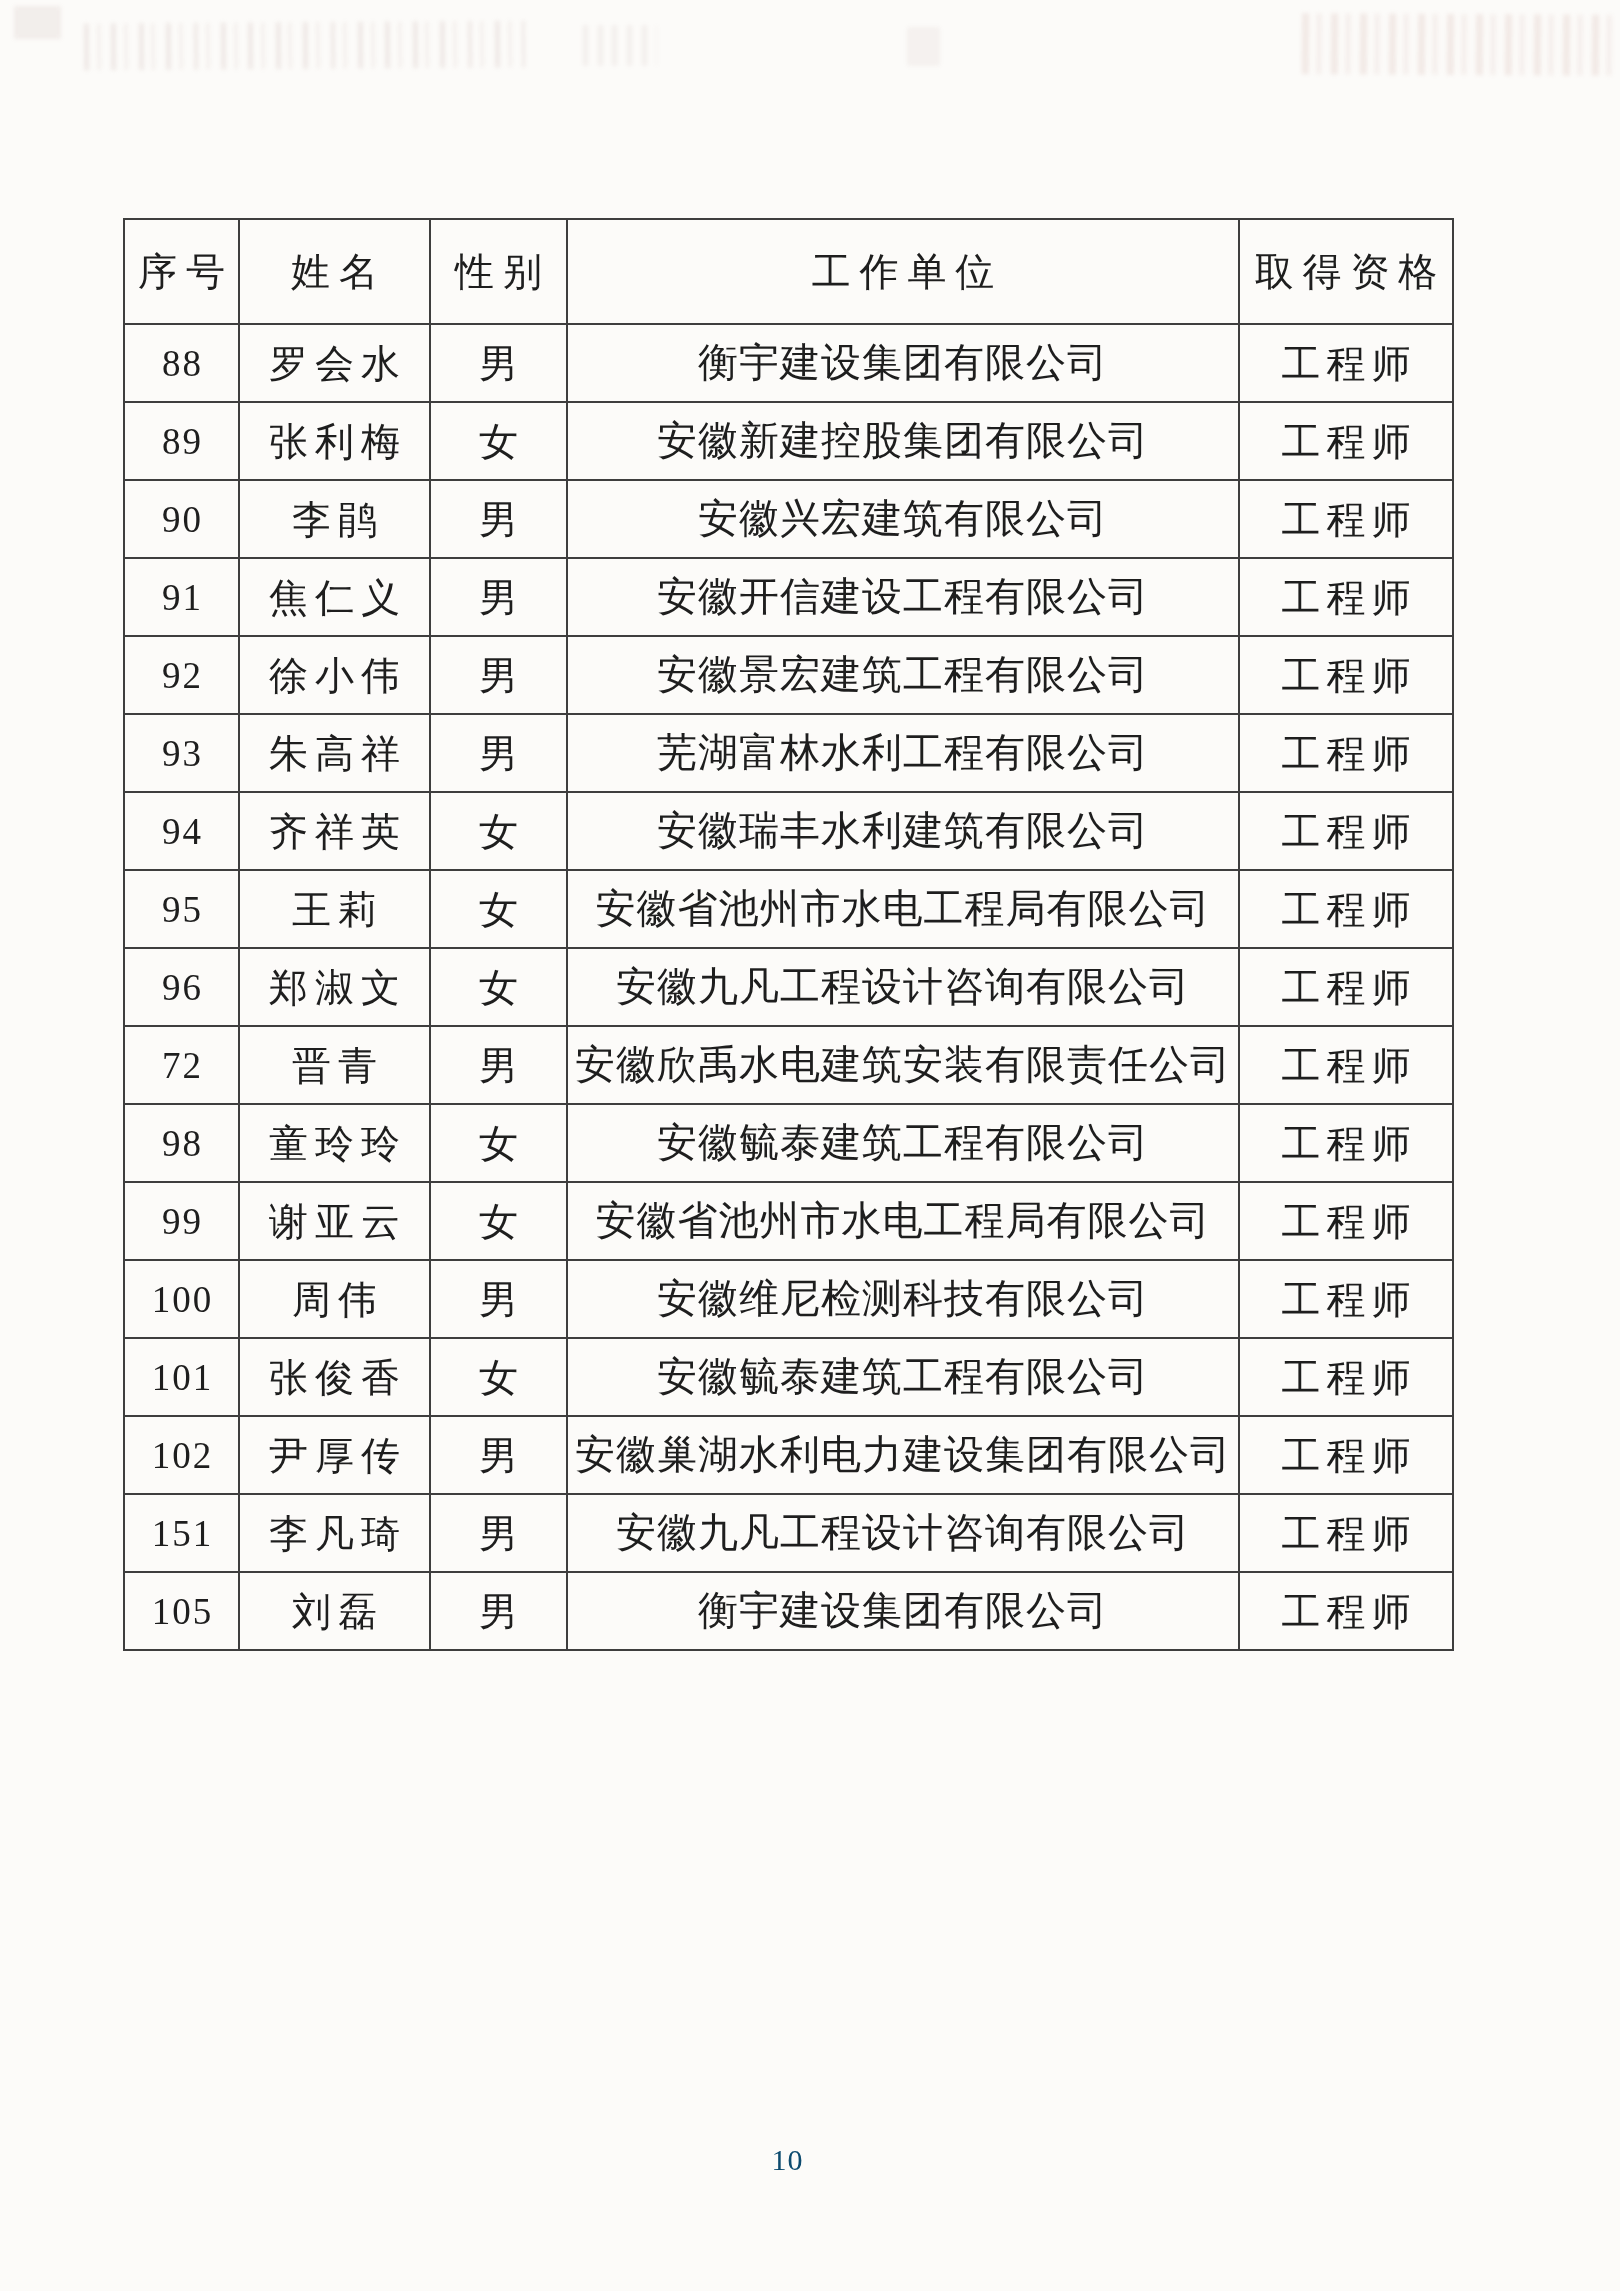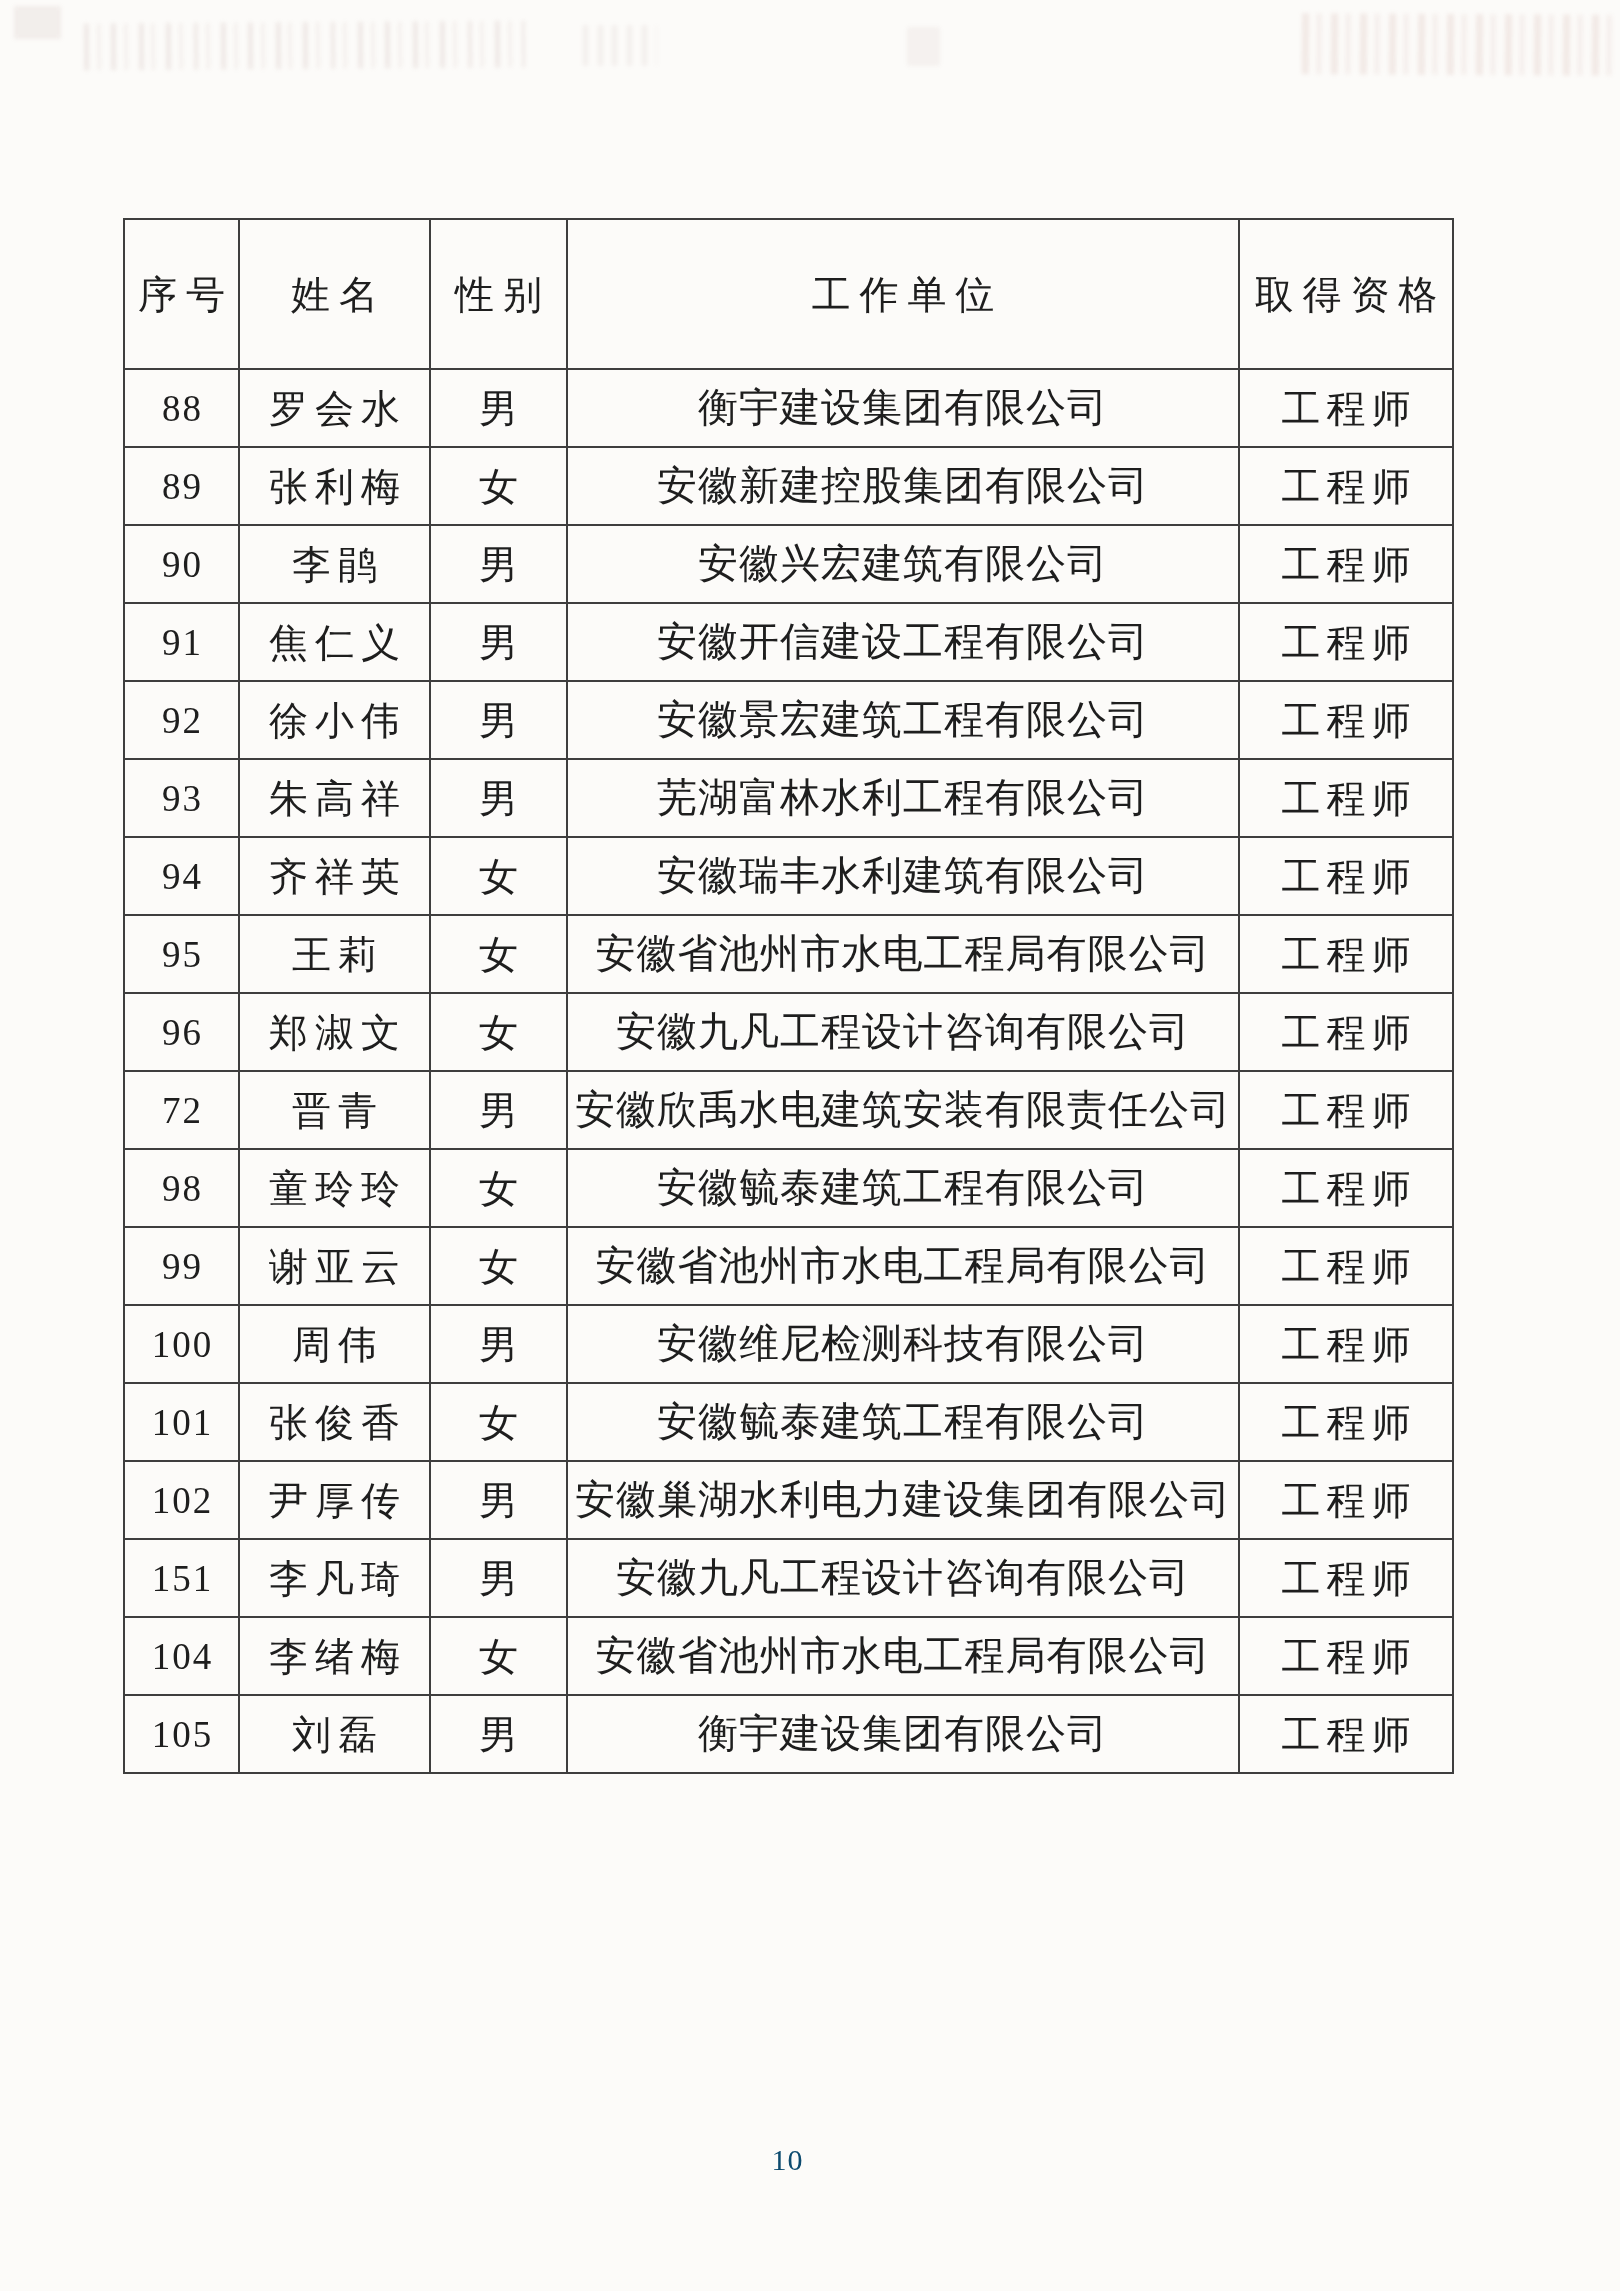--- a/index.html
+++ b/index.html
@@ -71,21 +71,21 @@
     border: 2px solid #3e3e3e;
     text-align: center;
     vertical-align: middle;
     padding: 0;
     font-weight: normal;
     font-size: 39px;
     line-height: 1;
     white-space: nowrap;
     overflow: hidden;
   }
-  .roster thead tr { height: 150px; }
+  .roster thead tr { height: 105px; }
   .roster tbody tr { height: 78px; }
 
   .roster th { letter-spacing: 8.8px; text-indent: 8.8px; }
   td.cell-no { font-size: 37px; letter-spacing: 2px; text-indent: 2px; }
   td.cell-name { letter-spacing: 6.9px; text-indent: 6.9px; }
   td.cell-sex { letter-spacing: 0; }
   td.cell-org { letter-spacing: 1px; font-size: 40px; border-radius: 12px; }
   td.cell-qual { letter-spacing: 5.9px; text-indent: 5.9px; margin-top: 21px; }
 
   .page-number {
@@ -249,27 +249,20 @@
   </tr>
 
   <tr>
     <td class="cell-no">151</td>
     <td class="cell-name">李凡琦</td>
     <td class="cell-sex">男</td>
     <td class="cell-org">安徽九凡工程设计咨询有限公司</td>
     <td class="cell-qual">工程师</td>
   </tr>
 
-  <tr>
-    <td class="cell-no">104</td>
-    <td class="cell-name">李绪梅</td>
-    <td class="cell-sex">女</td>
-    <td class="cell-org">安徽省池州市水电工程局有限公司</td>
-    <td class="cell-qual">工程师</td>
-  </tr>
 
   <tr>
     <td class="cell-no">105</td>
     <td class="cell-name">刘磊</td>
     <td class="cell-sex">男</td>
     <td class="cell-org">衡宇建设集团有限公司</td>
     <td class="cell-qual">工程师</td>
   </tr>
 </tbody>
   </table>

